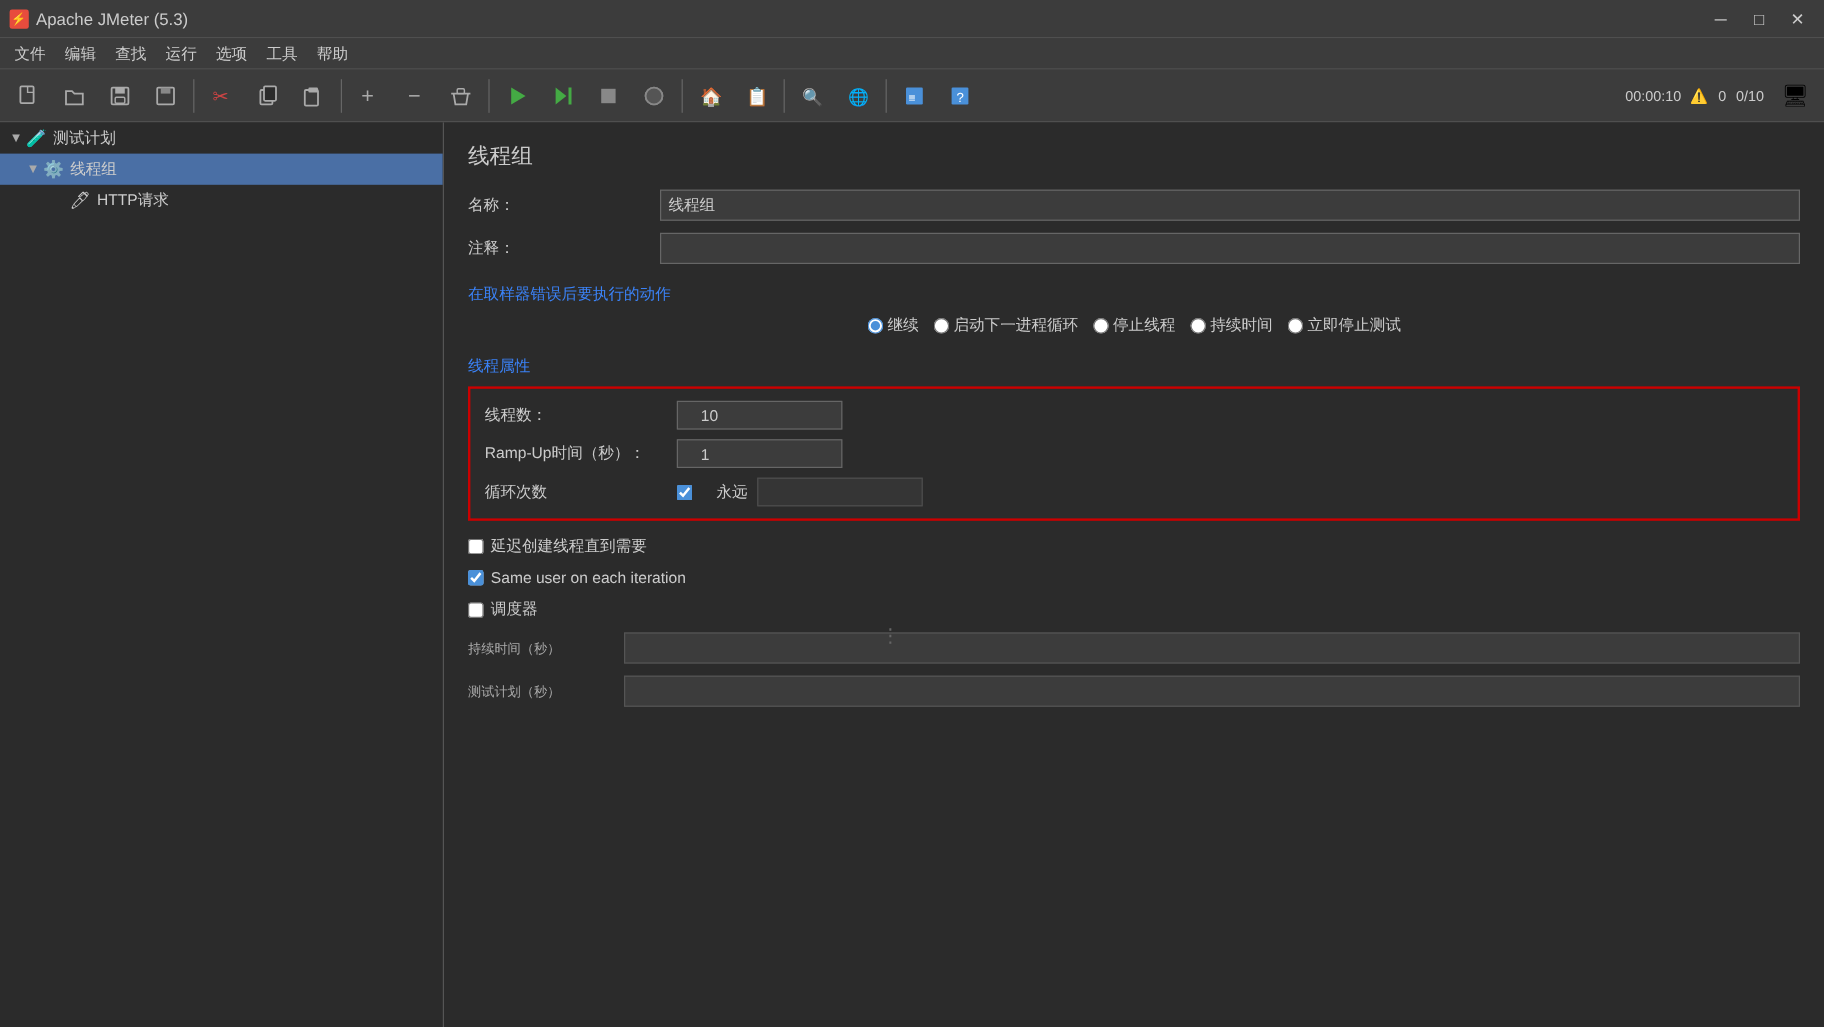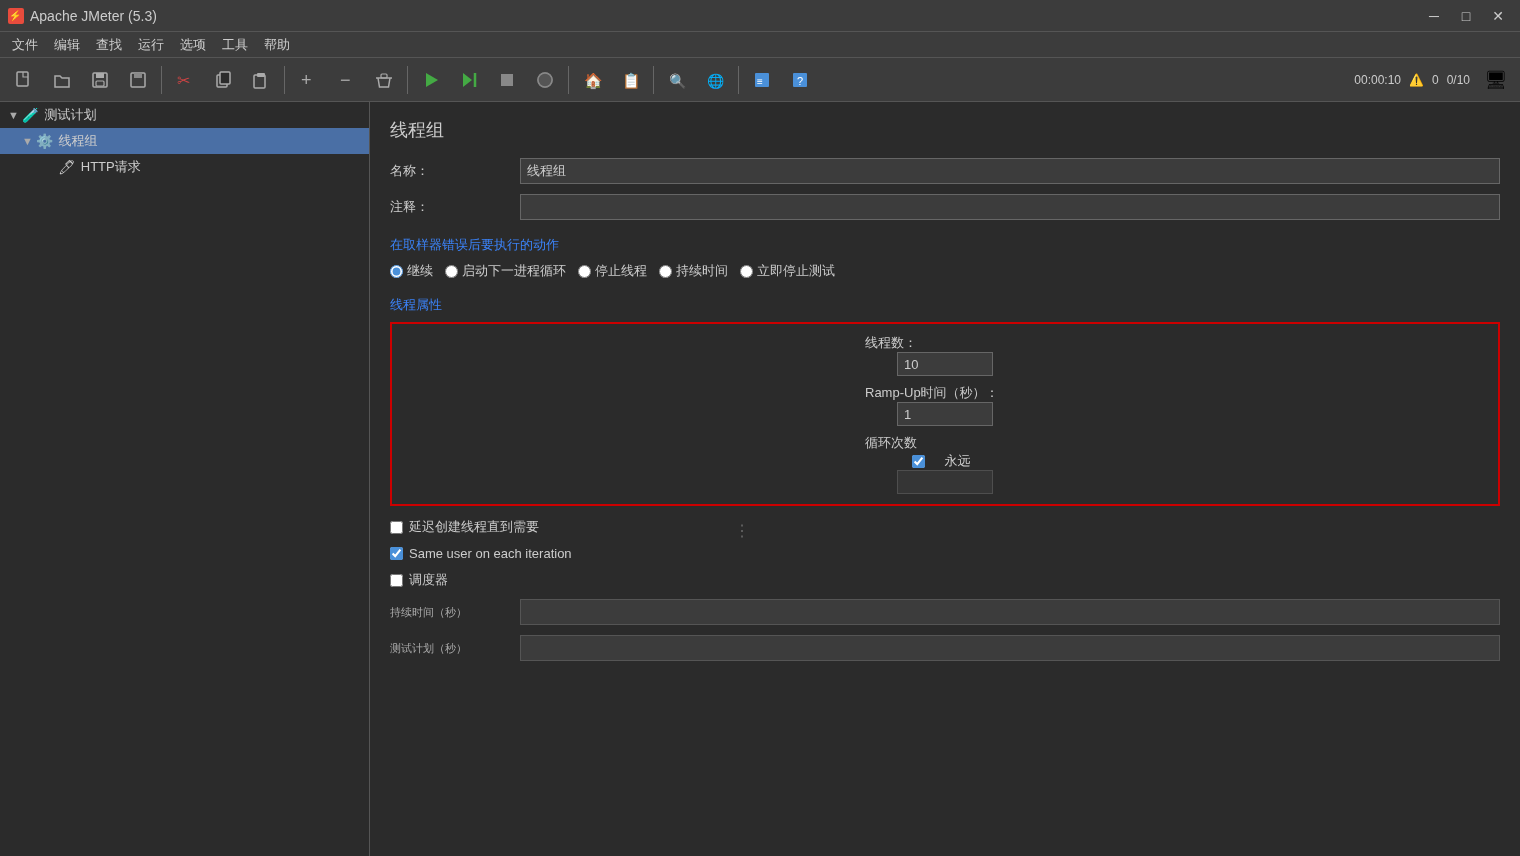--- a/index.html
+++ b/index.html
@@ -155,20 +155,21 @@
       font-size: 18px;
       color: #cccccc;
       margin-bottom: 16px;
       font-weight: normal;
     }
 
     .form-row {
       display: flex;
       align-items: center;
       margin-bottom: 10px;
+      gap: 30px;
     }
     .form-label {
       color: #cccccc;
       min-width: 130px;
       font-size: 13px;
     }
     .form-input {
       background: #3c3c3c;
       border: 1px solid #666;
       color: #cccccc;
@@ -185,20 +186,21 @@
       color: #3b82f6;
       margin: 16px 0 8px 0;
       font-size: 13px;
     }
 
     .radio-group {
       display: flex;
       align-items: center;
       gap: 12px;
       margin: 8px 0 16px 0;
+      justify-content: center;
     }
     .radio-item {
       display: flex;
       align-items: center;
       gap: 4px;
       font-size: 13px;
       color: #cccccc;
     }
     .radio-item input[type="radio"] {
       accent-color: #4a90d9;
@@ -209,36 +211,35 @@
       border: 2px solid #cc0000;
       padding: 10px 12px;
       margin-bottom: 12px;
       background: #2b2b2b;
     }
 
     .thread-prop-row {
       display: flex;
       align-items: center;
       margin-bottom: 8px;
-      flex-direction: column;
     }
     .thread-prop-row:last-child { margin-bottom: 0; }
     .thread-prop-label {
       min-width: 160px;
       color: #cccccc;
       font-size: 13px;
     }
     .thread-prop-input {
       background: #3c3c3c;
       border: 1px solid #666;
       color: #cccccc;
-      padding: 2px 6px;
+      padding: 2px 19px;
       font-size: 13px;
       height: 24px;
-      width: 96px;
+      width: 138px;
       outline: none;
     }
     .thread-prop-forever {
       display: flex;
       align-items: center;
       gap: 20px;
       font-size: 13px;
       color: #cccccc;
       margin-right: 8px;
     }

